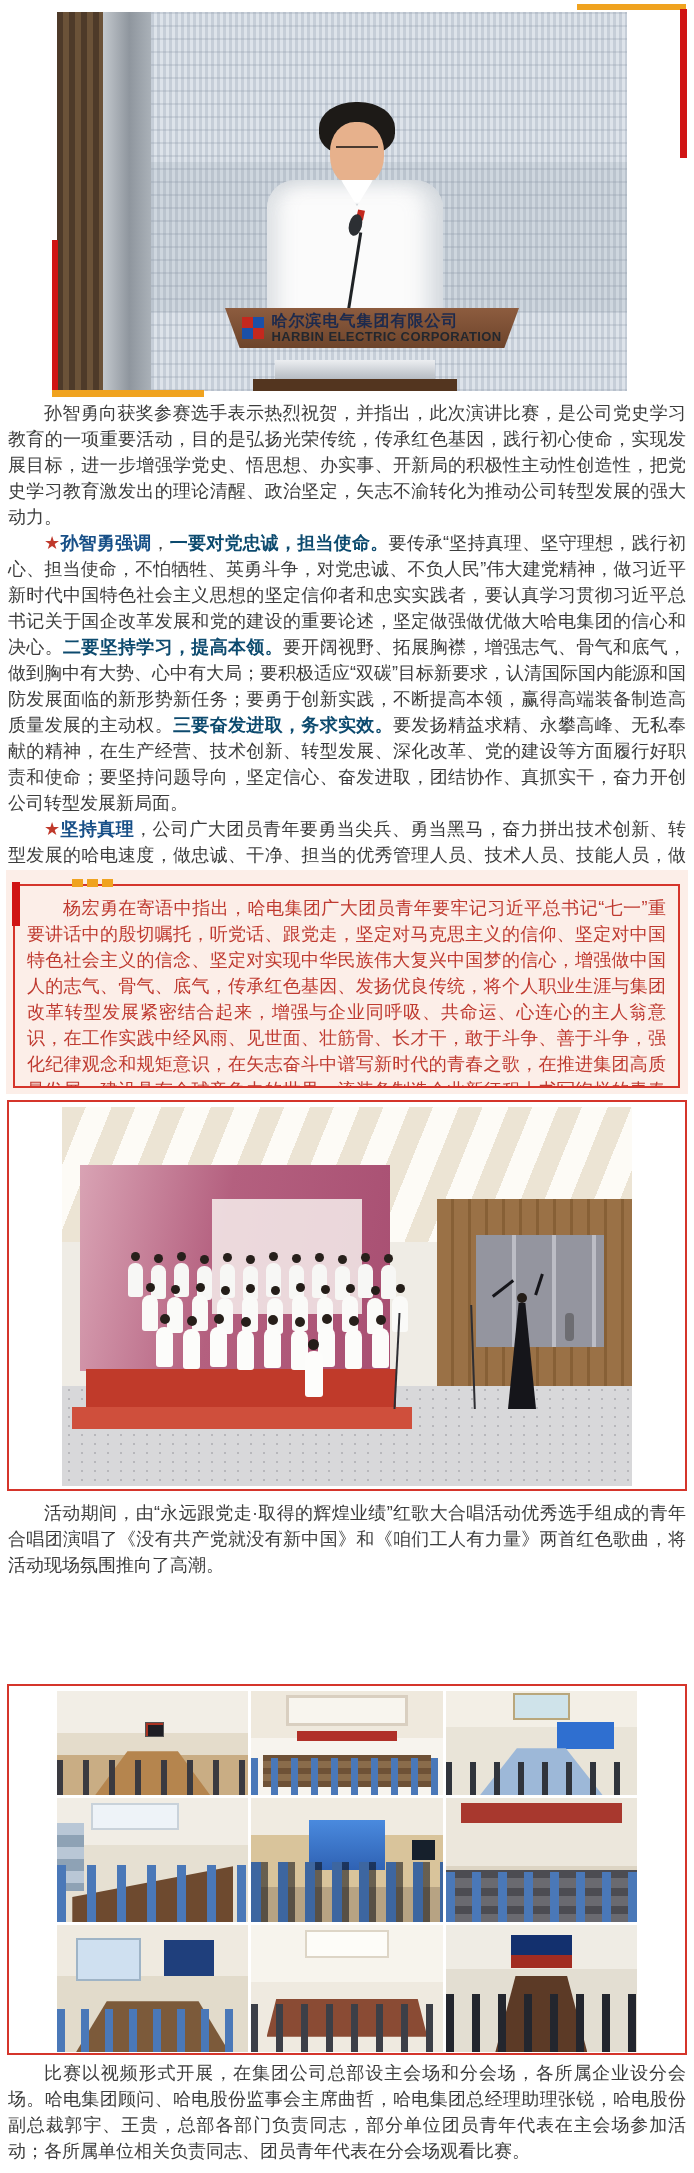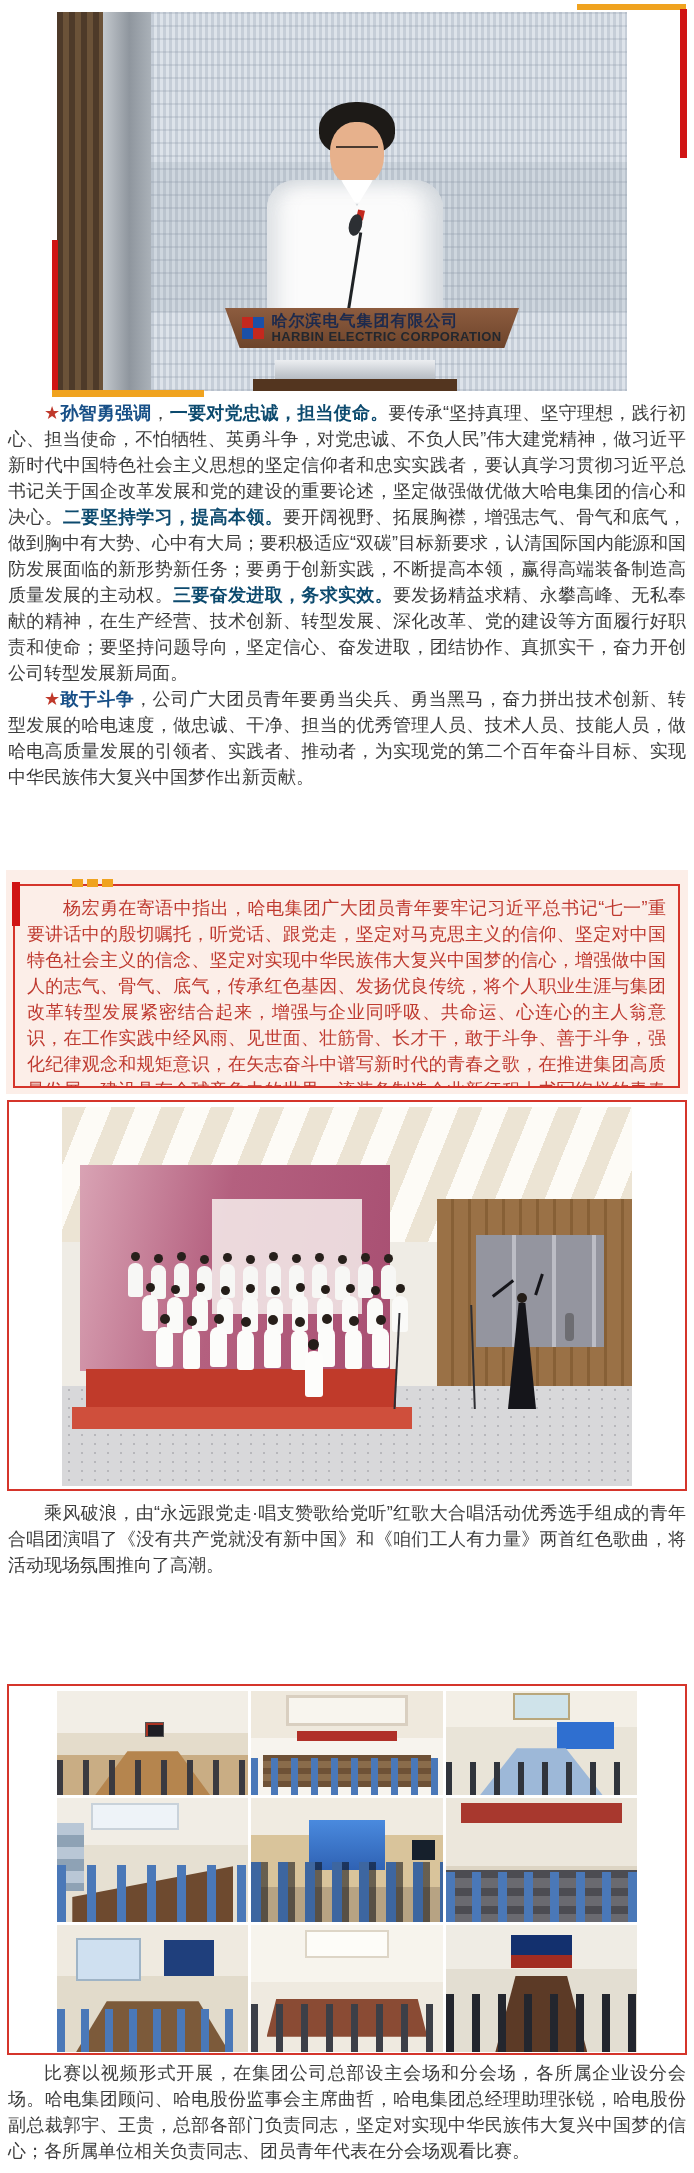--- a/index.html
+++ b/index.html
@@ -189,22 +189,23 @@
       <div class="h-podium-en">HARBIN ELECTRIC CORPORATION</div>
     </span>
   </div>
   <div class="h-pedestal"></div>
   <div class="h-base"></div>
 </div>
 <div class="bar" id="deco-left-red"></div>
 <div class="bar" id="deco-bottom-yellow"></div>
 
 <div class="tblock" id="blockA">
+  <p>孙智勇向获奖参赛选手表示热烈祝贺，并指出，此次演讲比赛，是公司党史学习教育的一项重要活动，目的是弘扬光荣传统，传承红色基因，践行初心使命，实现发展目标，进一步增强学党史、悟思想、办实事、开新局的积极性主动性创造性，把党史学习教育激发出的理论清醒、政治坚定，矢志不渝转化为推动公司转型发展的强大动力。</p>
   <p><span class="seg-star">★</span><span class="seg-blue">孙智勇强调</span><span class="seg-plain">，</span><span class="seg-red">一要对党忠诚，担当使命。</span><span class="seg-plain">要传承“坚持真理、坚守理想，践行初心、担当使命，不怕牺牲、英勇斗争，对党忠诚、不负人民”伟大建党精神，做习近平新时代中国特色社会主义思想的坚定信仰者和忠实实践者，要认真学习贯彻习近平总书记关于国企改革发展和党的建设的重要论述，坚定做强做优做大哈电集团的信心和决心。</span><span class="seg-red">二要坚持学习，提高本领。</span><span class="seg-plain">要开阔视野、拓展胸襟，增强志气、骨气和底气，做到胸中有大势、心中有大局；要积极适应“双碳”目标新要求，认清国际国内能源和国防发展面临的新形势新任务；要勇于创新实践，不断提高本领，赢得高端装备制造高质量发展的主动权。</span><span class="seg-red">三要奋发进取，务求实效。</span><span class="seg-plain">要发扬精益求精、永攀高峰、无私奉献的精神，在生产经营、技术创新、转型发展、深化改革、党的建设等方面履行好职责和使命；要坚持问题导向，坚定信心、奋发进取，团结协作、真抓实干，奋力开创公司转型发展新局面。</span></p>
-  <p><span class="seg-star">★</span><span class="seg-blue">敢于斗争</span><span class="seg-plain">，公司广大团员青年要勇当尖兵、勇当黑马，奋力拼出技术创新、转型发展的哈电速度，做忠诚、干净、担当的优秀管理人员、技术人员、技能人员，做哈电高质量发展的引领者、实践者、推动者，为实现党的第二个百年奋斗目标、实现中华民族伟大复兴中国梦作出新贡献。</span></p>
+  <p><span class="seg-star">★</span><span class="seg-blue">坚持真理</span><span class="seg-plain">，公司广大团员青年要勇当尖兵、勇当黑马，奋力拼出技术创新、转型发展的哈电速度，做忠诚、干净、担当的优秀管理人员、技术人员、技能人员，做哈电高质量发展的引领者、实践者、推动者，为实现党的第二个百年奋斗目标、实现中华民族伟大复兴中国梦作出新贡献。</span></p>
 </div>
 
 <div id="quote-section">
   <div id="quote-box">
     <p>杨宏勇在寄语中指出，哈电集团广大团员青年要牢记习近平总书记“七一”重要讲话中的殷切嘱托，听党话、跟党走，坚定对马克思主义的信仰、坚定对中国特色社会主义的信念、坚定对实现中华民族伟大复兴中国梦的信心，增强做中国人的志气、骨气、底气，传承红色基因、发扬优良传统，将个人职业生涯与集团改革转型发展紧密结合起来，增强与企业同呼吸、共命运、心连心的主人翁意识，在工作实践中经风雨、见世面、壮筋骨、长才干，敢于斗争、善于斗争，强化纪律观念和规矩意识，在矢志奋斗中谱写新时代的青春之歌，在推进集团高质量发展、建设具有全球竞争力的世界一流装备制造企业新征程上书写绚烂的青春篇章。</p>
   </div>
   <div id="quote-bar"></div>
   <div class="quote-sq" id="quote-sq1"></div>
   <div class="quote-sq" id="quote-sq2"></div>
   <div class="quote-sq" id="quote-sq3"></div>
@@ -232,21 +233,21 @@
     <div class="crowd c-mic2"></div>
     <div class="crowd c-conductor-h"></div>
     <div class="crowd c-conductor-b"></div>
     <div class="crowd c-arm-l"></div>
     <div class="crowd c-arm-r"></div>
     <div class="crowd c-person-far"></div>
   </div>
 </div>
 
 <div class="tblock" id="blockB">
-  <p>乘风破浪，由“永远跟党走·唱支赞歌给党听”红歌大合唱活动优秀选手组成的青年合唱团演唱了《没有共产党就没有新中国》和《咱们工人有力量》两首红色歌曲，将活动现场氛围推向了高潮。</p>
+  <p>活动期间，由“永远跟党走·取得的辉煌业绩”红歌大合唱活动优秀选手组成的青年合唱团演唱了《没有共产党就没有新中国》和《咱们工人有力量》两首红色歌曲，将活动现场氛围推向了高潮。</p>
 </div>
 
 <div id="collage-frame">
   <div id="collage-grid">
     <div class="cell c1">
         <div class="ban"></div>
         <div class="tbl"></div>
         <div class="ppl"></div>
       </div>
     <div class="cell c2">
@@ -290,14 +291,14 @@
       </div>
     <div class="cell c9">
         <div class="ban"></div>
         <div class="tbl"></div>
         <div class="ppl"></div>
       </div>
   </div>
 </div>
 
 <div class="tblock" id="blockC">
-  <p>比赛以视频形式开展，在集团公司总部设主会场和分会场，各所属企业设分会场。哈电集团顾问、哈电股份监事会主席曲哲，哈电集团总经理助理张锐，哈电股份副总裁郭宇、王贵，总部各部门负责同志，坚定对实现中华民族伟大复兴中国梦的信心；各所属单位相关负责同志、团员青年代表在分会场观看比赛。</p>
+  <p>比赛以视频形式开展，在集团公司总部设主会场和分会场，各所属企业设分会场。哈电集团顾问、哈电股份监事会主席曲哲，哈电集团总经理助理张锐，哈电股份副总裁郭宇、王贵，总部各部门负责同志，部分单位团员青年代表在主会场参加活动；各所属单位相关负责同志、团员青年代表在分会场观看比赛。</p>
 </div>
 
 </body></html>

